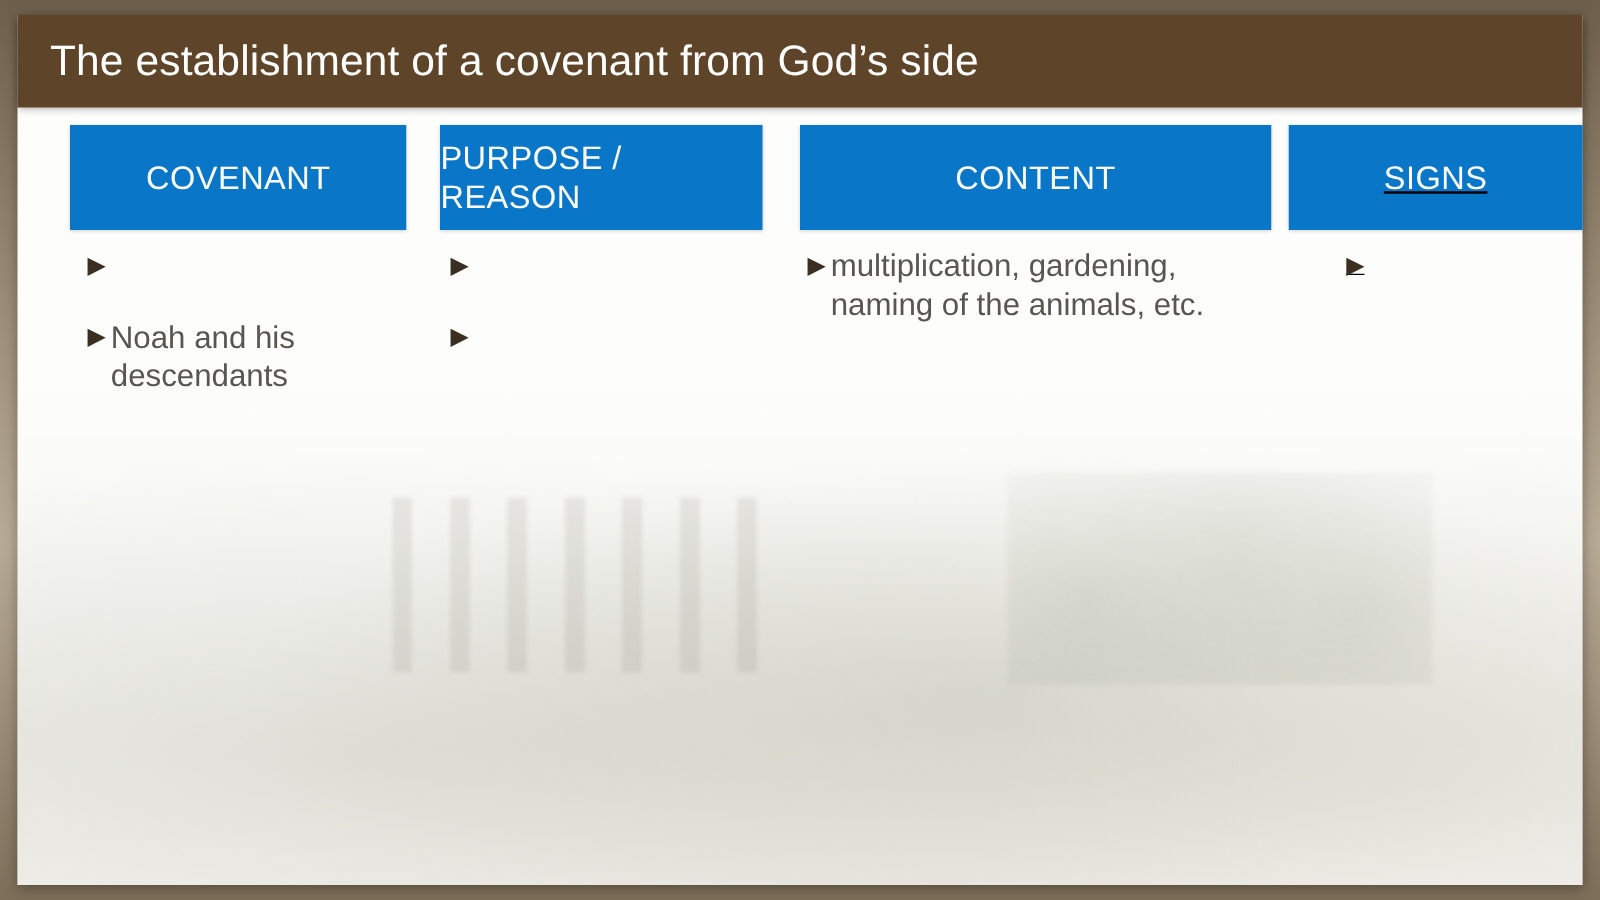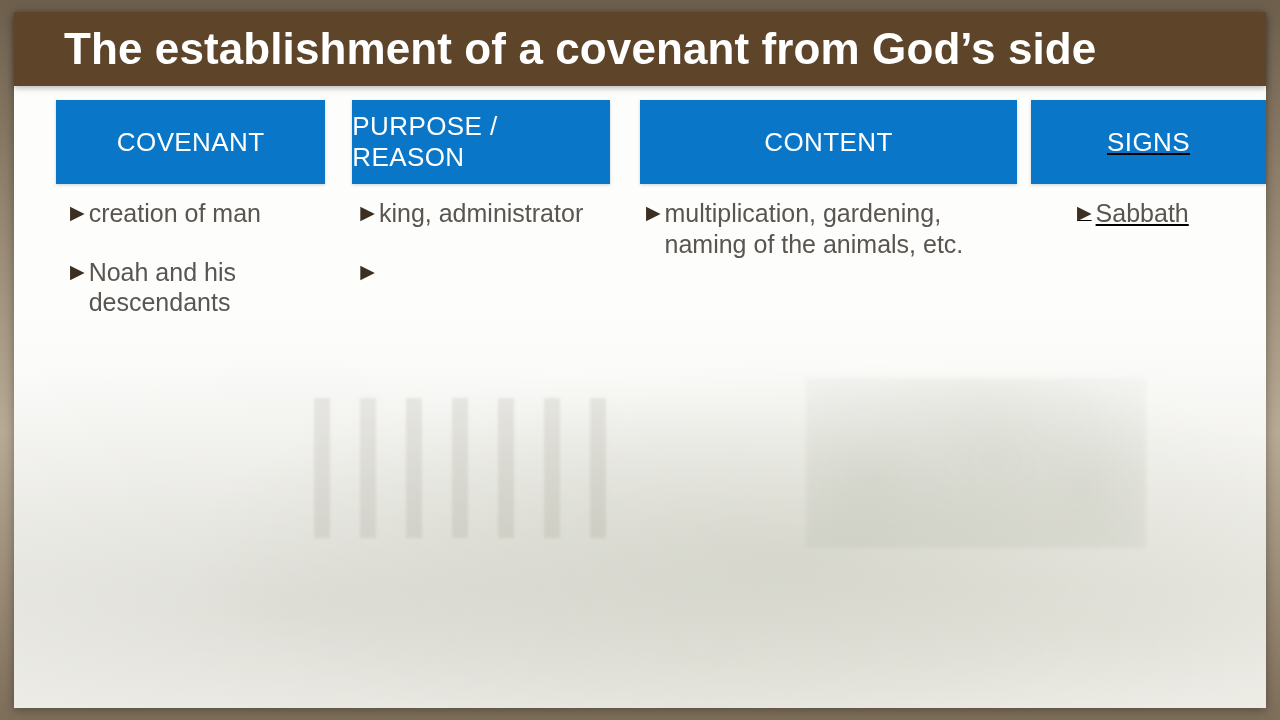--- a/index.html
+++ b/index.html
@@ -78,26 +78,25 @@
     top: 12px;
     width: 1252px;
     height: 74px;
     background: #5e4428;
     display: flex;
     align-items: center;
     box-shadow: 0 2px 6px rgba(0,0,0,0.28);
   }
   .title-text {
     color: #ffffff;
-    font-size: 44px;
+    font-size: 34px;
     letter-spacing: 0.1px;
     padding-left: 26px;
-    font-weight: 700;
+    font-weight: 400;
     white-space: nowrap;
-    margin-left: 24px;
   }
 
   
   .table {
     position: absolute;
     left: 14px;
     top: 100px;
     width: 1252px;
     display: flex;
     align-items: flex-start;
@@ -166,35 +165,33 @@
     <div class="title-text">The establishment of a covenant from God’s side</div>
   </div>
 
   <div class="table">
 
     <div class="col col-1">
       <div class="col-head">COVENANT</div>
       <div class="col-body">
         <div class="bullet-item">
           <span class="marker">▶</span>
-          <span class="btext">creation of man</span>
         </div>
         <div class="bullet-item">
           <span class="marker">▶</span>
           <span class="btext">Noah and his descendants</span>
         </div>
       </div>
     </div>
 
     <div class="col col-2">
       <div class="col-head">PURPOSE / REASON</div>
       <div class="col-body">
         <div class="bullet-item">
           <span class="marker">▶</span>
-          <span class="btext">king, administrator</span>
         </div>
         <div class="bullet-item">
           <span class="marker">▶</span>
         </div>
       </div>
     </div>
 
     <div class="col col-3">
       <div class="col-head">CONTENT</div>
       <div class="col-body">
@@ -203,19 +200,18 @@
           <span class="btext">multiplication, gardening, naming of the animals, etc.</span>
         </div>
       </div>
     </div>
 
     <div class="col col-4">
       <div class="col-head">SIGNS</div>
       <div class="col-body">
         <div class="bullet-item">
           <span class="marker">▶</span>
-          <span class="btext">Sabbath</span>
         </div>
       </div>
     </div>
 
   </div>
 </div>
 
 </body></html>

